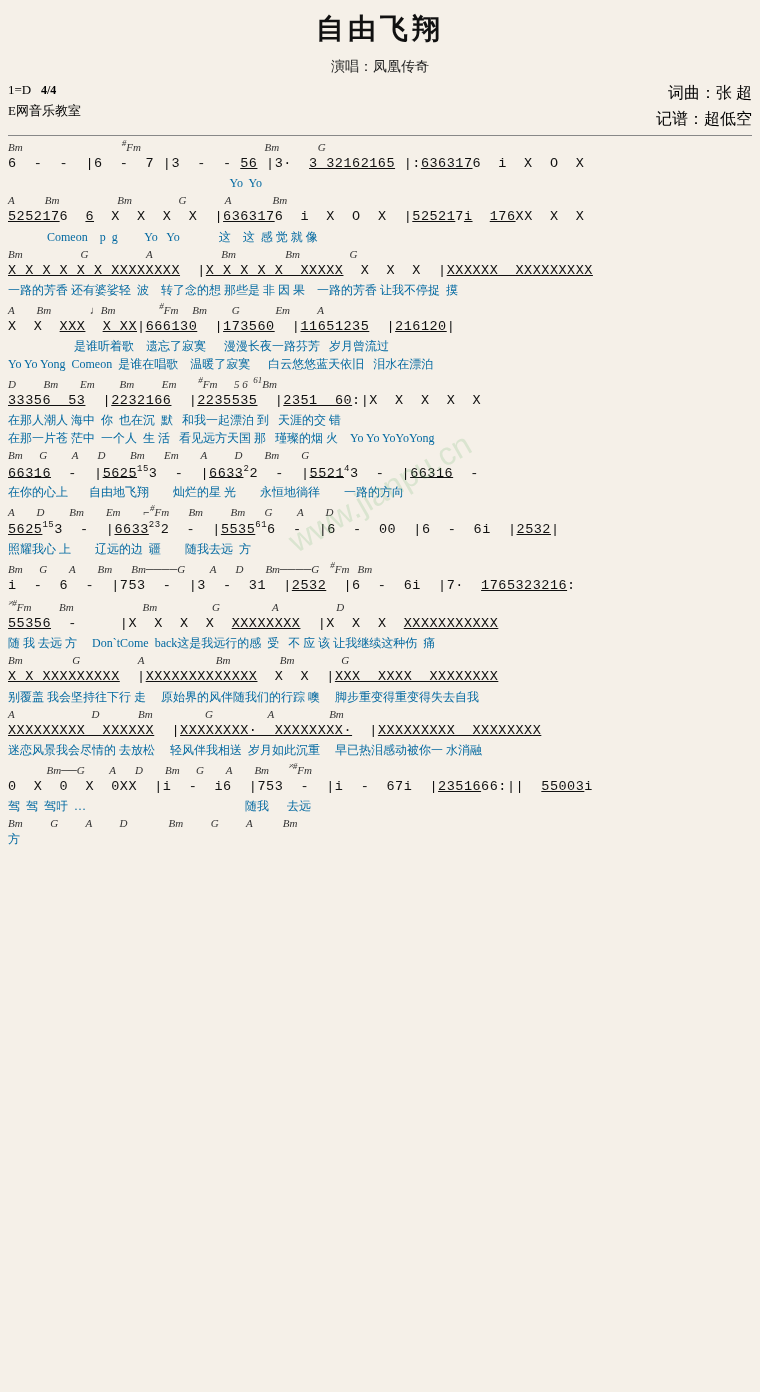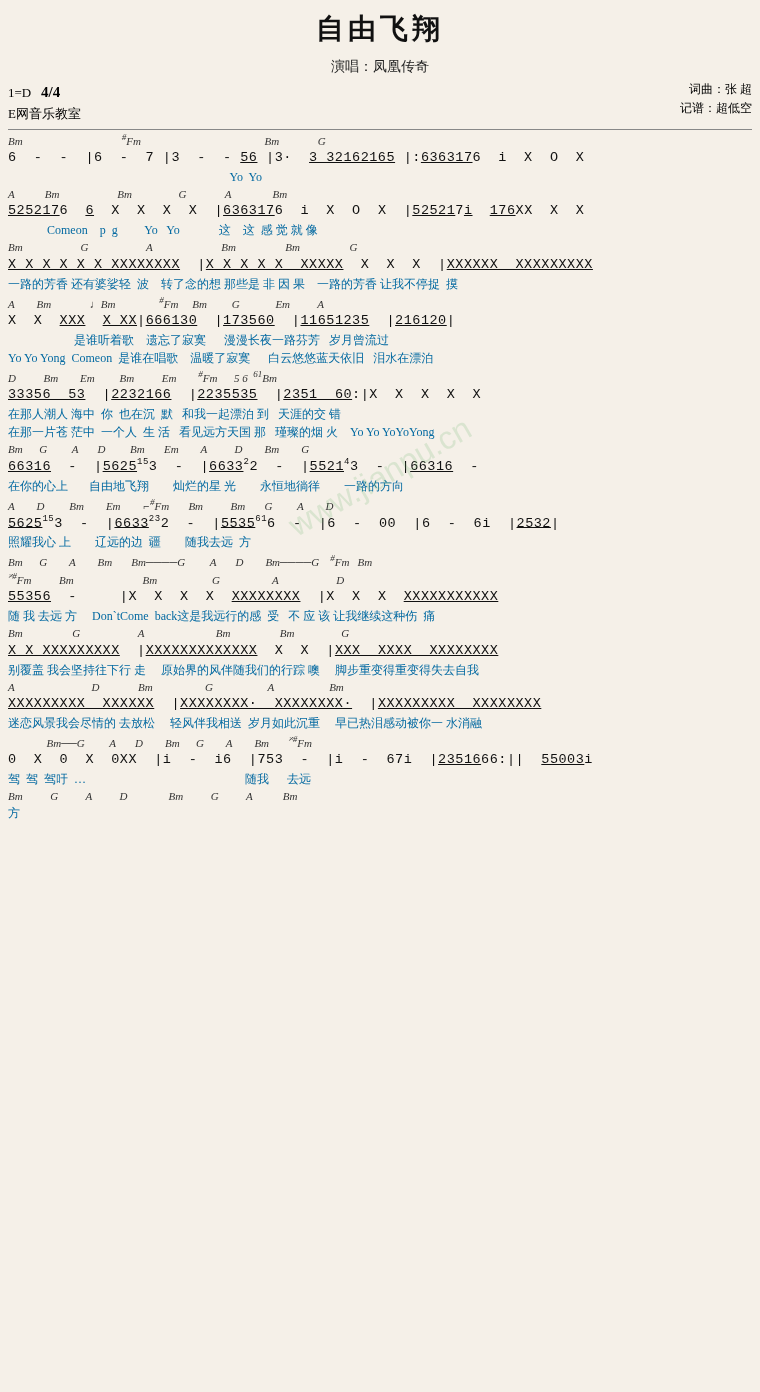--- a/index.html
+++ b/index.html
@@ -39,21 +39,21 @@
       align-items: flex-start;
       margin-top: 4px;
       font-size: 13px;
     }
     .meta-left {
       font-size: 13px;
       line-height: 1.6;
     }
     .meta-right {
       text-align: right;
-      font-size: 12px;
+      font-size: 16px;
       line-height: 1.6;
       margin-left: 48px;
     }
     .watermark {
       position: absolute;
       top: 50%;
       left: 50%;
       transform: translate(-50%, -50%) rotate(-30deg);
       font-size: 32px;
       color: rgba(100,180,100,0.18);
@@ -104,21 +104,21 @@
 
   <div class="title-section">
     <div class="main-title">自由飞翔</div>
     <div class="subtitle">演唱：凤凰传奇</div>
   </div>
 
   <div class="meta-row">
     <div class="meta-left">
       <span>1=D</span>
       &nbsp;
-      <span style="font-size:15px; font-weight:bold;font-family:Liberation Serif, serif;">4/4</span>
+      <span style="font-size:12px; font-weight:bold;font-family:Liberation Serif, serif;">4/4</span>
       <br>
       <span>E网音乐教室</span>
     </div>
     <div class="meta-right">
       <div>词曲：张 超</div>
       <div>记谱：超低空</div>
     </div>
   </div>
 
   <div class="section-divider"></div>
@@ -166,20 +166,21 @@
     </div>
 
     <div class="row-block">
       <span class="inline-chord">A        D         Bm        Em        ⌐<sup style="font-size:9px">#</sup>Fm       Bm          Bm       G         A        D</span>
       <span class="inline-score"><u>5625</u><sup style="font-size:9px">15</sup>3  -  |<u>6633</u><sup style="font-size:9px">23</sup>2  -  |<u>5535</u><sup style="font-size:9px">61</sup>6  -  |6  -  00  |6  -  6i  |<u>2532</u>|</span>
       <span class="inline-lyric">照耀我心 上        辽远的边  疆        随我去远  方</span>
     </div>
 
     <div class="row-block">
       <span class="inline-chord">Bm      G        A        Bm       Bm────G         A       D        Bm────G    <sup style="font-size:9px">#</sup>Fm   Bm</span>
+      <span class="inline-score">i  -  6  -  |753  -  |3  -  31  |<u>2532</u>  |6  -  6i  |7·  <u>1765323216</u>:</span>
       <span class="inline-lyric"></span>
     </div>
 
     <div class="row-block">
       <span class="inline-chord"><sup style="font-size:9px">𝄎</sup><sup style="font-size:9px">#</sup>Fm          Bm                         Bm                    G                   A                     D</span>
       <span class="inline-score"><u>55356</u>  -     |X  X  X  X  <u>XXXXXXXX</u>  |X  X  X  <u>XXXXXXXXXXX</u></span>
       <span class="inline-lyric">随 我 去远 方     Don`tCome  back这是我远行的感  受   不 应 该 让我继续这种伤  痛</span>
     </div>
 
     <div class="row-block">

